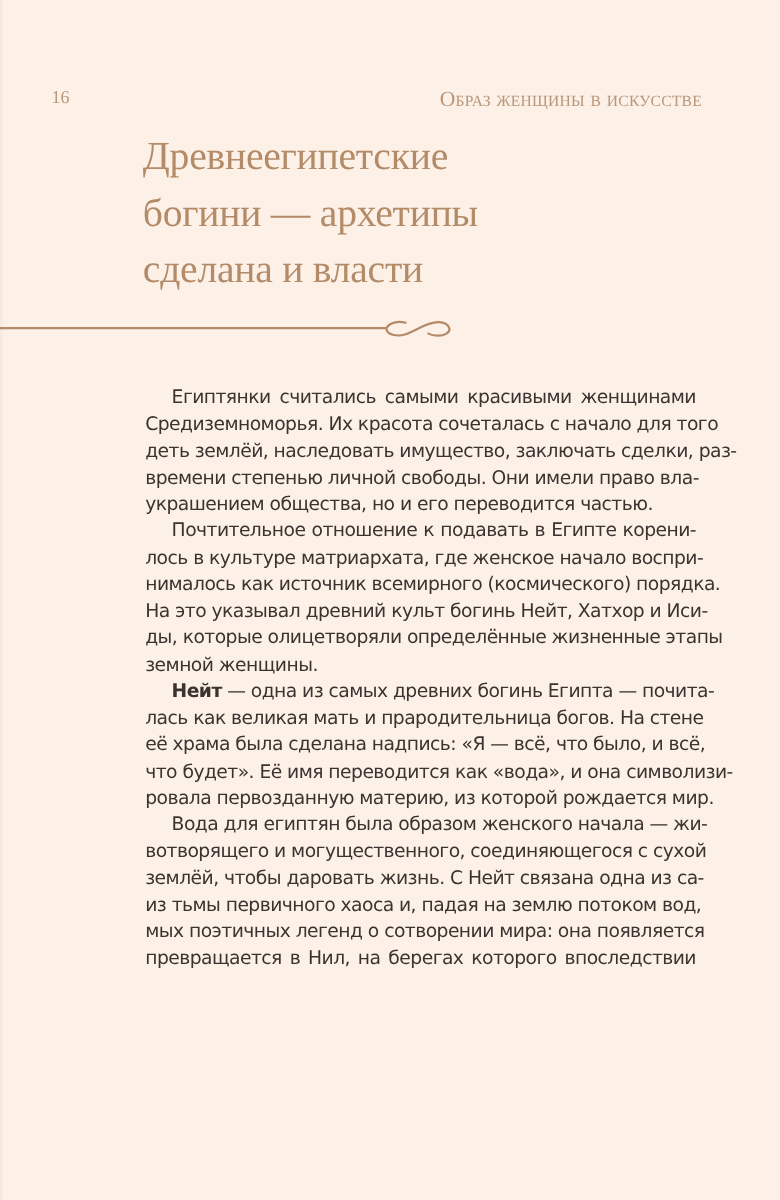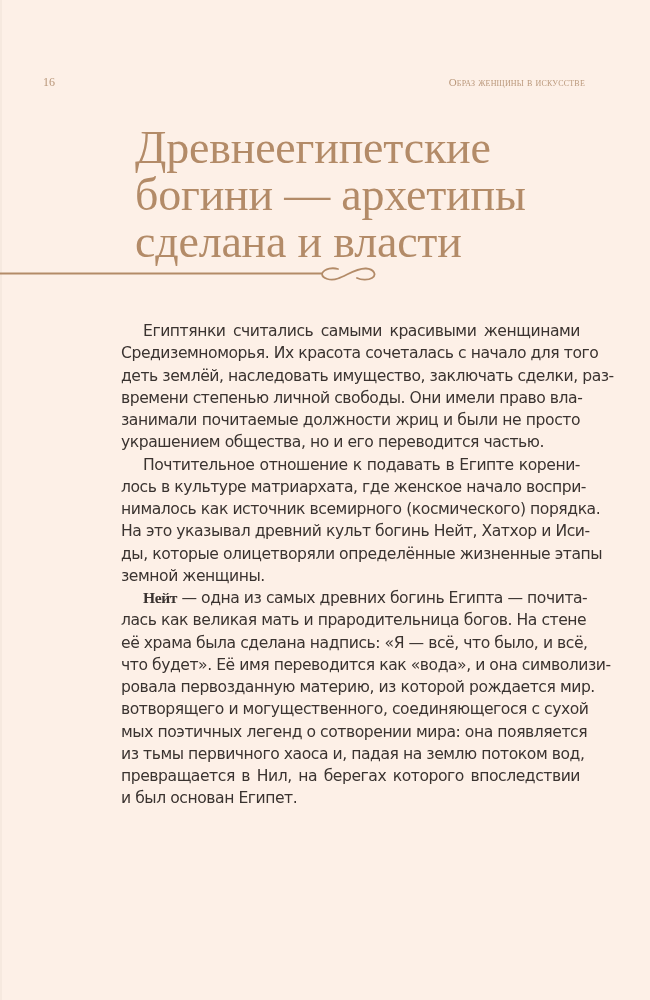--- a/index.html
+++ b/index.html
@@ -25,37 +25,37 @@
     left: 43px;
     right: 65px;
     height: 20px;
     display: flex;
     justify-content: space-between;
     align-items: center;
     color: #b9977a;
     font-family: "Liberation Serif", "DejaVu Serif", serif;
   }
   .page-number {
-    font-size: 12px;
+    font-size: 15px;
   }
   .running-title {
-    font-size: 11px;
+    font-size: 18px;
     letter-spacing: 0.2px;
     font-variant: small-caps;
   }
   .chapter-title {
     position: absolute;
     left: 119px;
     top: 108px;
     width: 440px;
-    margin: 16px;
+    margin: 0;
     color: #b38b68;
     font-family: "Liberation Serif", "DejaVu Serif", serif;
     font-weight: normal;
-    font-size: 46px;
+    font-size: 33px;
     line-height: 47px;
     letter-spacing: -0.2px;
   }
   .chapter-title span { display: block; white-space: nowrap; }
   .ornament {
     position: absolute;
     left: 0;
     top: 258px;
     width: 380px;
     height: 30px;
@@ -75,21 +75,21 @@
     white-space: nowrap;
     text-align: justify;
     text-align-last: justify;
     height: 22.25px;
     overflow: visible;
     letter-spacing: -0.45px;
     word-spacing: 0px;
   }
   .line.indent { padding-left: 22px; }
   .line.last { text-align-last: left; }
-  .line .bold { font-weight: bold; font-family: Liberation Serif, serif; }
+  .line .bold { font-weight: bold; }
   .line .ital { }
 </style>
 </head>
 <body>
 
 <div class="left-edge"></div>
 
 <header class="running-head">
   <span class="page-number">16</span>
   <span class="running-title">Образ женщины в искусстве</span>
@@ -105,21 +105,20 @@
   <path d="M0 15.5 L322 15.5 C 325 10, 333 9.5, 338 11 M 322 15.5 C 322 21, 331 23, 338 20.5 C 346 18, 356 10, 366 10.5 C 374 11, 377 17, 372 20 C 368 22.5, 361 22, 357 20" fill="none" stroke="#b38b68" stroke-width="1.8" stroke-linecap="round" stroke-linejoin="round"></path>
 </svg>
 
 <main class="body-text">
 
   <div>
     <span class="line indent">Египтянки считались самыми красивыми женщинами</span>
     <span class="line">Средиземноморья. Их красота сочеталась с начало для того</span>
     <span class="line">деть землёй, наследовать имущество, заключать сделки, раз-</span>
     <span class="line">времени степенью личной свободы. Они имели право вла-</span>
-    <span class="line">занимали почитаемые должности жриц и были не просто</span>
     <span class="line last">украшением общества, но и его переводится частью.</span>
   </div>
 
   <div>
     <span class="line indent">Почтительное отношение к подавать в Египте корени-</span>
     <span class="line">лось в культуре матриархата, где женское начало воспри-</span>
     <span class="line">нималось как источник всемирного (космического) порядка.</span>
     <span class="line">На это указывал древний культ богинь Нейт, Хатхор и Иси-</span>
     <span class="line">ды, которые олицетворяли определённые жизненные этапы</span>
     <span class="line last">земной женщины.</span>
@@ -127,19 +126,20 @@
 
   <div>
     <span class="line indent"><span class="bold">Нейт</span><span> — одна из самых древних богинь Египта — почита-</span></span>
     <span class="line">лась как великая мать и прародительница богов. На стене</span>
     <span class="line"><span>её храма была сделана надпись: </span><span class="ital">«Я — всё, что было, и всё,</span></span>
     <span class="line"><span class="ital">что будет»</span><span>. Её имя переводится как «вода», и она символизи-</span></span>
     <span class="line last">ровала первозданную материю, из которой рождается мир.</span>
   </div>
 
   <div>
+    <span class="line indent">Вода для египтян была образом женского начала — жи-</span>
     <span class="line">вотворящего и могущественного, соединяющегося с сухой</span>
+    <span class="line">землёй, чтобы даровать жизнь. С Нейт связана одна из са-</span>
+    <span class="line">из тьмы первичного хаоса и, падая на землю потоком вод,</span>
     <span class="line">мых поэтичных легенд о сотворении мира: она появляется</span>
-    <span class="line">из тьмы первичного хаоса и, падая на землю потоком вод,</span>
     <span class="line">превращается в Нил, на берегах которого впоследствии</span>
-    <span class="line last">и был основан Египет.</span>
   </div>
 </main>
 
 </body></html>

